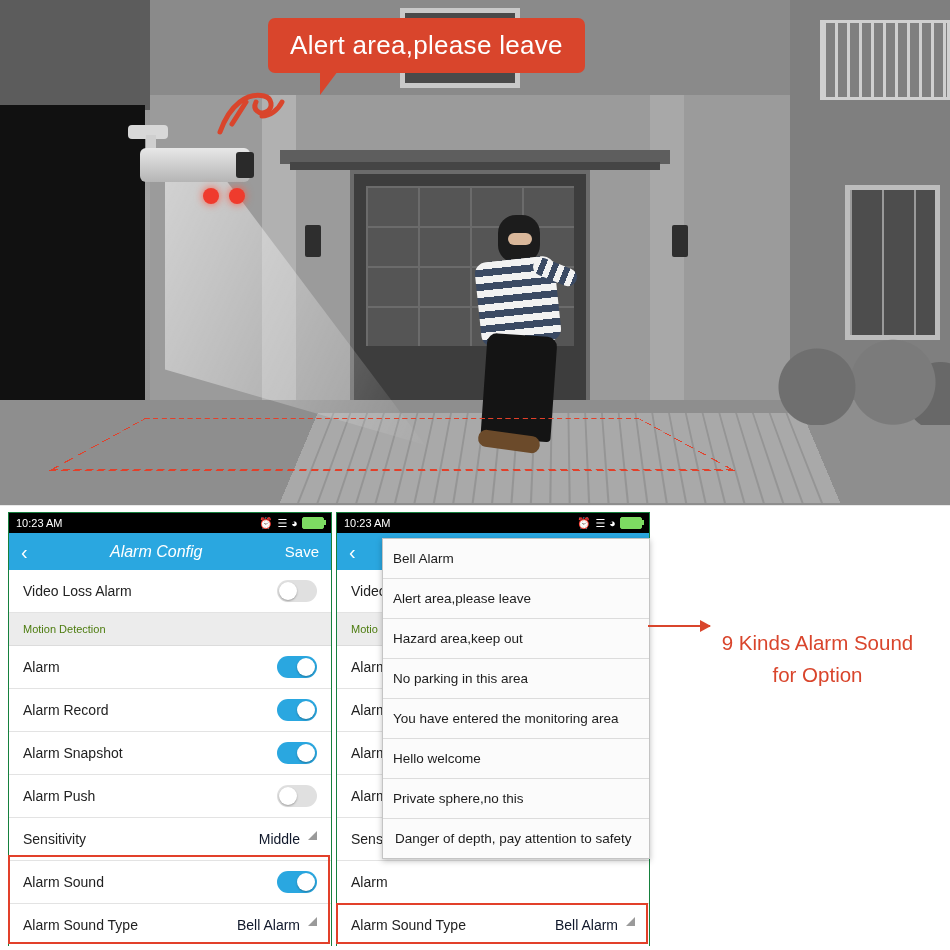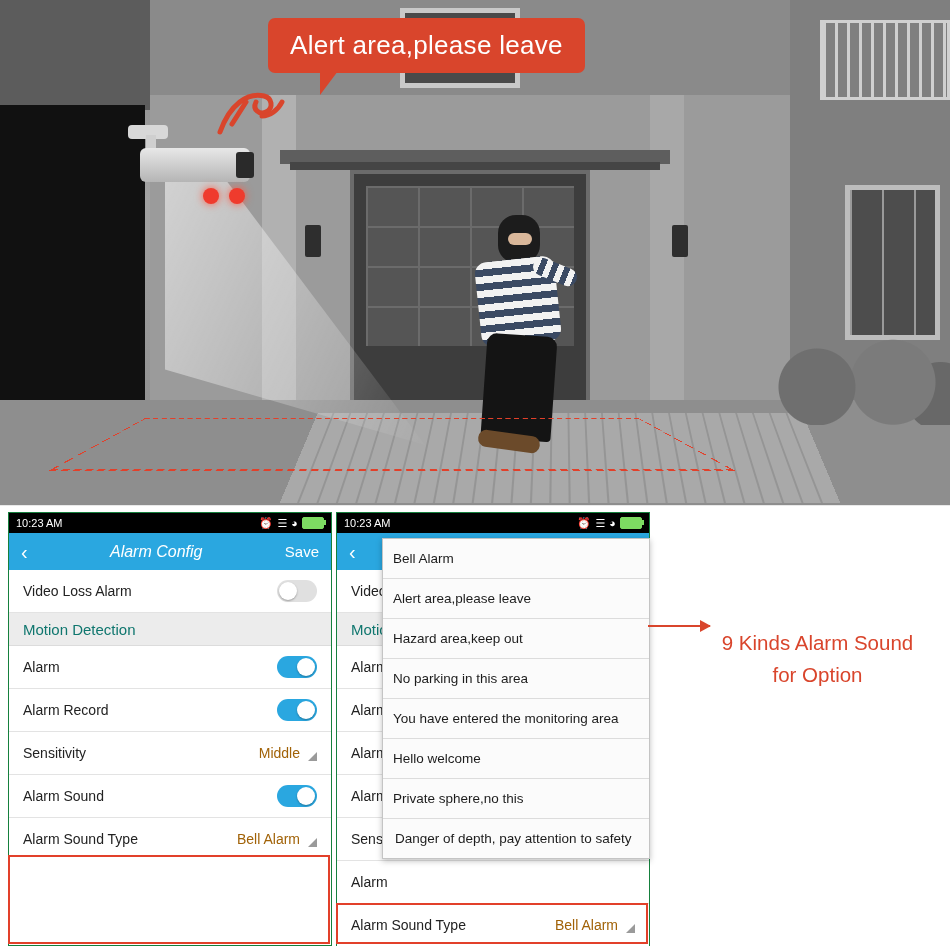--- a/index.html
+++ b/index.html
@@ -70,26 +70,26 @@
   .phone-l{left:8px;top:512px;width:322px;height:432px;}
   .phone-r{left:336px;top:512px;width:312px;height:432px;}
   .statusbar{height:20px;background:#000;color:#fff;font-size:11px;display:flex;align-items:center;justify-content:space-between;padding:0 7px;}
   .sb-icons{display:flex;align-items:center;gap:4px;}
   .batt{width:20px;height:10px;border:1px solid #7ddc62;border-radius:2px;position:relative;background:#7ddc62;}
   .batt:after{content:"";position:absolute;right:-3px;top:2px;width:2px;height:5px;background:#7ddc62;}
   .navbar{height:37px;background:#2aa7e0;color:#fff;display:flex;align-items:center;justify-content:space-between;padding:0 12px;font-size:15px;}
   .nav-title{flex:1;text-align:center;font-size:16px;font-style:italic;}
   .back{font-size:20px;line-height:1;}
   .row{height:42px;display:flex;align-items:center;justify-content:space-between;padding:0 14px;border-bottom:1px solid #e3e3e3;font-size:14px;color:#222;background:#fff;}
-  .row.section{background:#ececec;color:#0f766e;height:32px;font-size:15px;border-bottom:1px solid #dcdcdc;}
+  .row.section{background:#ececec;color:#4d7c0f;height:32px;font-size:11px;border-bottom:1px solid #dcdcdc;}
   .sw{width:40px;height:22px;border-radius:11px;background:#e0e0e0;position:relative;}
   .sw.on{background:#2aa7e0;}
   .sw i{position:absolute;top:2px;left:2px;width:18px;height:18px;border-radius:50%;background:#fff;display:block;box-shadow:0 1px 2px rgba(0,0,0,.3);}
   .sw.on i{left:20px;}
-  .val{color:#a16207;font-size:14px;display:flex;align-items:flex-end;gap:8px;margin-left:16px;}
+  .val{color:#0f172a;font-size:14px;display:flex;align-items:flex-start;gap:8px;margin-left:16px;}
   .corner{width:0;height:0;border-style:solid;border-width:0 0 9px 9px;border-color:transparent transparent #9a9a9a transparent;}
   .hl-box{position:absolute;left:8px;top:855px;width:322px;height:89px;border:2px solid #e2402a;box-sizing:border-box;pointer-events:none;}
   .hl-box2{position:absolute;left:336px;top:903px;width:312px;height:41px;border:2px solid #e2402a;box-sizing:border-box;pointer-events:none;}
 
   
   .dropdown{position:absolute;left:382px;top:538px;width:266px;background:#fbfbfb;border:1px solid #c4c4c4;box-shadow:0 2px 6px rgba(0,0,0,.25);}
   .dd-item{height:39px;display:flex;align-items:center;padding:0 10px;font-size:13.5px;color:#1c1c1c;border-bottom:1px solid #dcdcdc;}
   .dd-item:last-child{border-bottom:none;padding-left:12px;}
 
   
@@ -183,20 +183,32 @@
         <i></i>
       </span>
   </div>
   <div class="row">
     <span>Alarm Record</span>
     <span class="sw on">
         <i></i>
       </span>
   </div>
   <div class="row">
+    <span>Alarm Snapshot</span>
+    <span class="sw on">
+        <i></i>
+      </span>
+  </div>
+  <div class="row">
+    <span>Alarm Push</span>
+    <span class="sw">
+        <i></i>
+      </span>
+  </div>
+  <div class="row">
     <span>Sensitivity</span>
     <span class="val">
       <span>Middle</span>
       <span class="corner"></span>
     </span>
   </div>
   <div class="row">
     <span>Alarm Sound</span>
     <span class="sw on">
         <i></i>

